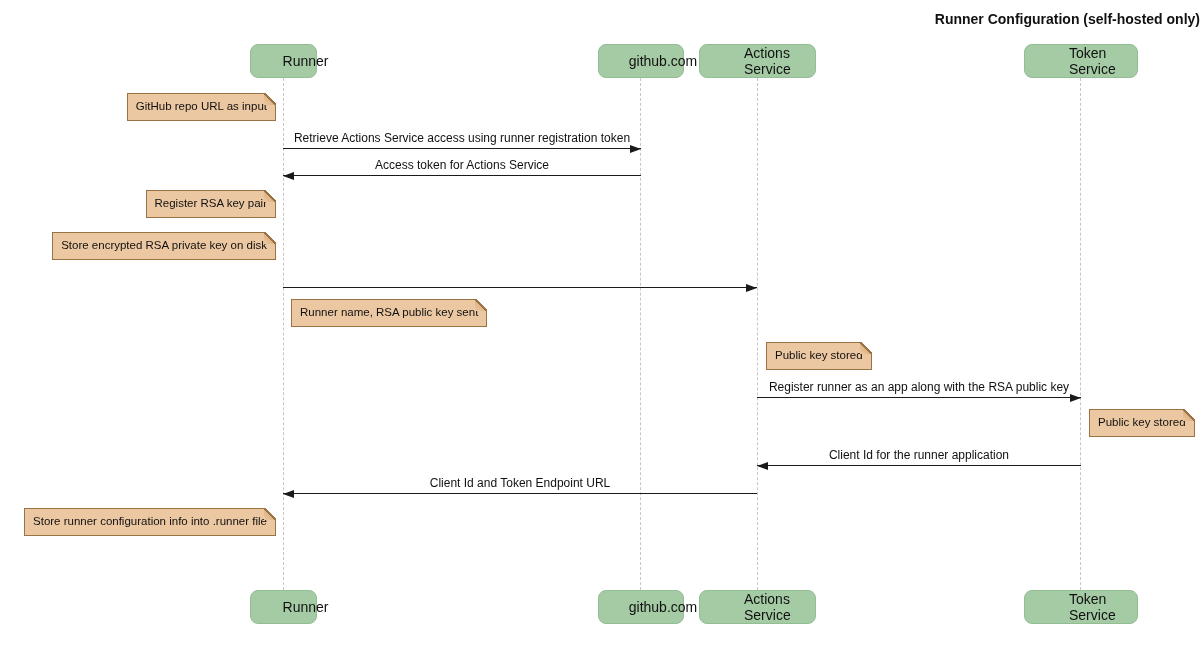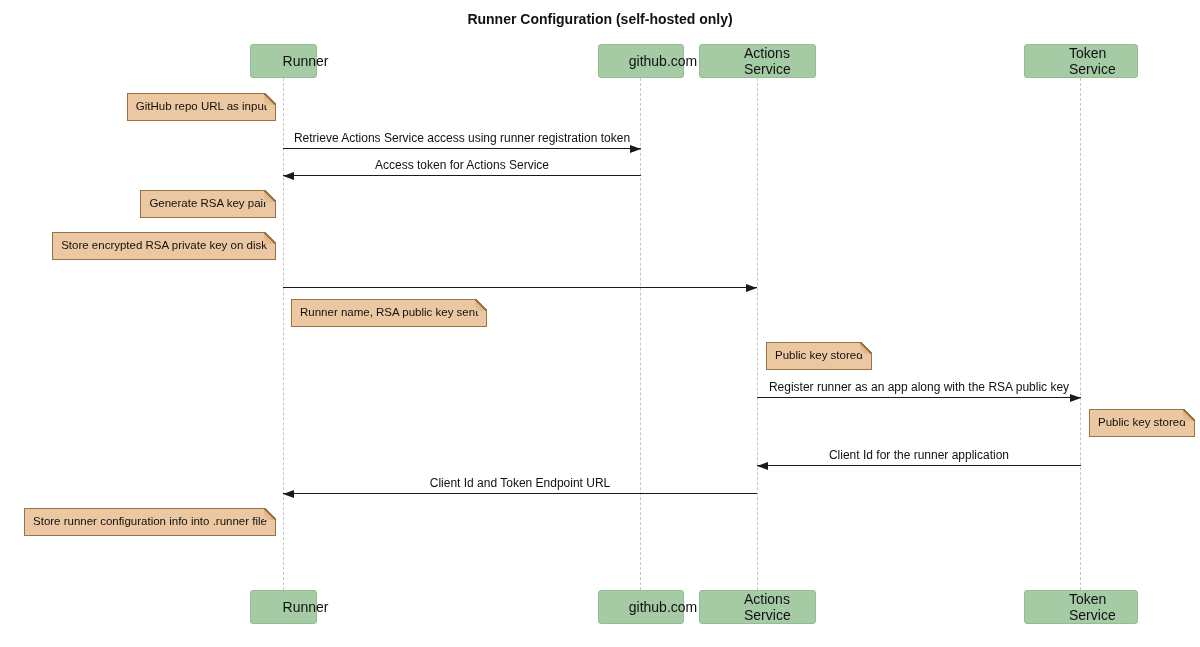--- a/index.html
+++ b/index.html
@@ -1,26 +1,26 @@
 <!DOCTYPE html>
 <html><head>
 <meta charset="utf-8">
 <style>
   html,body { margin:0; padding:0; background:#ffffff; }
   .canvas {
     position:relative; width:1200px; height:647px; background:#ffffff;
     font-family:"Liberation Sans", sans-serif; color:#111; overflow:hidden;
   }
   .title {
-    position:absolute; left:0; top:11; width:1200px; text-align:center;
+    position:absolute; left:0; top:11; width:1200px; text-align:right;
     font-size:14px; font-weight:bold; color:#111;
   }
   .participant {
     position:absolute; height:34px; box-sizing:border-box;
-    background:#a5cba5; border:1px solid #93bd93; border-radius:3px;
+    background:#a5cba5; border:1px solid #93bd93; border-radius:8px;
     display:flex; align-items:center; justify-content:center;
     font-size:14px; color:#111;padding-left:44px;
   }
   .lifeline {
     position:absolute; width:0; border-left:1px dashed #c6c6c6; top:78px; height:512px;
   }
   .note {
     position:absolute; background:#ecc8a2; border:1px solid #9a7243;
     font-size:11.5px; line-height:15px; padding:5px 8px 6px 8px;
     white-space:nowrap; color:#111; box-sizing:border-box;
@@ -76,21 +76,21 @@
 
   <div class="msg-label" style="left:283px; width:358px; top:131px;">Retrieve Actions Service access using runner registration token</div>
   <div class="msg-line" style="left:283px; top:148px; width:358px;"></div>
   <div class="head-r" style="left:630px; top:145px;"></div>
 
   <div class="msg-label" style="left:283px; width:358px; top:158px;">Access token for Actions Service</div>
   <div class="msg-line" style="left:283px; top:175px; width:358px;"></div>
   <div class="head-l" style="left:283px; top:172px;"></div>
 
   <div class="note" style="right:924px; top:190px;">
-    <span>Generate RSA key pair</span>
+    <span>Register RSA key pair</span>
   </div>
   <div class="note" style="right:924px; top:232px;">
     <span>Store encrypted RSA private key on disk</span>
   </div>
 
   <div class="msg-line" style="left:283px; top:287px; width:474px;"></div>
   <div class="head-r" style="left:746px; top:284px;"></div>
 
   <div class="note" style="left:291px; top:299px;">
     <span>Runner name, RSA public key sent</span>

